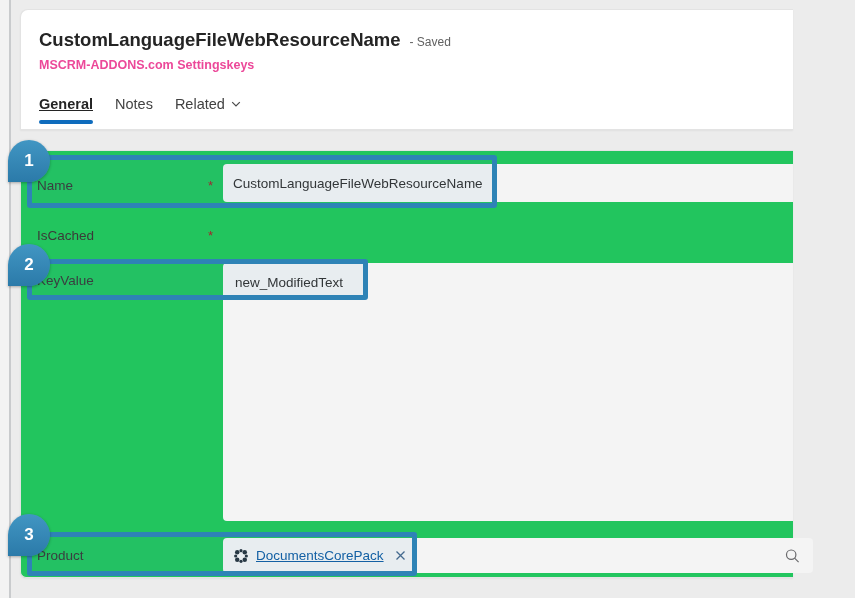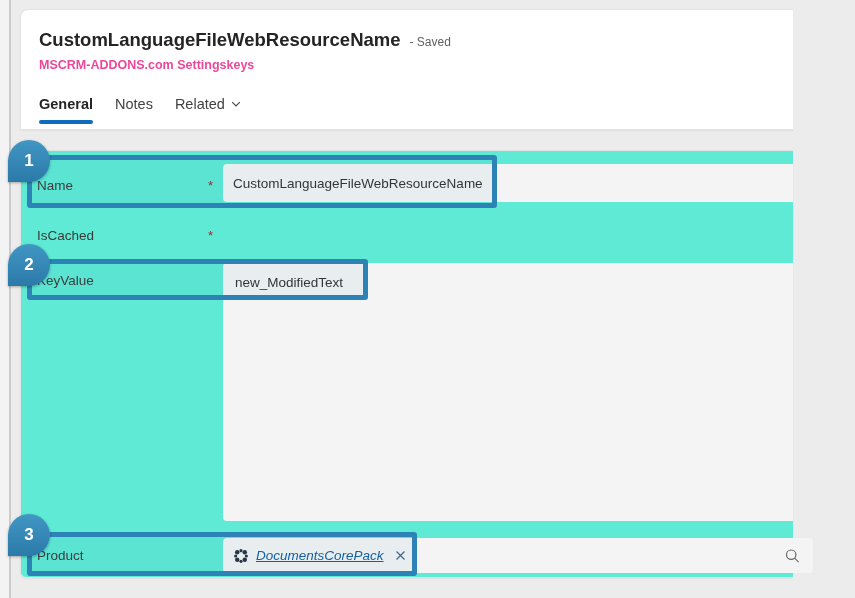--- a/index.html
+++ b/index.html
@@ -15,40 +15,40 @@
   .header-card { position:absolute; left:20px; top:9px; right:0; height:121px;
     background:#ffffff; border:1px solid #e3e3e3; border-right:none;
     border-radius:8px 0 0 0; box-shadow:0 1px 2px rgba(0,0,0,0.05); }
   .title-row { position:absolute; left:18px; top:19px; display:flex; align-items:baseline; gap:9px; white-space:nowrap; }
   .page-title { font-size:18.5px; font-weight:700; color:#242424; }
   .save-status { font-size:12px; color:#616161; }
   .entity-label { position:absolute; left:18px; top:48px; font-size:12.5px; font-weight:700; color:#ec4899; }
   .tabs { position:absolute; left:18px; top:86px; display:flex; gap:22px; }
   .tab { position:relative; font-size:14.5px; color:#424242; padding-bottom:12px;
          display:flex; align-items:center; gap:5px; cursor:pointer; }
-  .tab.active { font-weight:700; color:#242424; }
+  .tab.active { font-weight:700; color:#242424;text-decoration:underline; }
   .tab.active::after { content:""; position:absolute; left:0; right:0; bottom:0;
          height:4px; background:#0f6cbd; border-radius:2px; }
 
   
   .form-card { position:absolute; left:20px; top:150px; right:0; height:428px;
-    background:#5eead4; border:1px solid #e3e3e3; border-right:none;
+    background:#22c55e; border:1px solid #e3e3e3; border-right:none;
     border-radius:6px 0 0 6px; box-shadow:0 1px 2px rgba(0,0,0,0.05); }
 
   .field-label { position:absolute; left:16px; font-size:13.5px; color:#3b3a39; }
   .req { position:absolute; left:187px; font-size:13px; color:#a4262c; }
 
   .field { background:#f4f4f4; position:absolute; display:flex; align-items:center;
            font-size:13.5px; color:#323130; }
   .field-name { left:202px; right:0; top:13px; height:38px; border-radius:4px 0 0 4px; padding-left:10px; }
   .field-select { left:202px; width:590px; top:66px; height:36px; border-radius:4px; padding:0 10px; }
   .field-select .spacer { flex:1; }
   .field-textarea { left:202px; right:0; top:112px; height:258px; border-radius:4px 0 0 4px;
                     align-items:flex-start; padding:12px; }
-  .field-lookup { left:202px; width:590px; top:387px; height:35px; border-radius:4px; padding:0 10px;font-style:italic; }
+  .field-lookup { left:202px; width:590px; top:387px; height:35px; border-radius:4px; padding:0 10px; }
 
   .lbl-name { top:27px; }
   .lbl-iscached { top:77px; }
   .lbl-keyvalue { top:122px; }
   .lbl-product { top:397px; }
   .req-name { top:27px; }
   .req-iscached { top:77px; }
 
   .lookup-pill { display:flex; align-items:center; gap:7px; }
   .lookup-link { font-size:13.5px; color:#115ea3; text-decoration:underline; cursor:pointer; }

